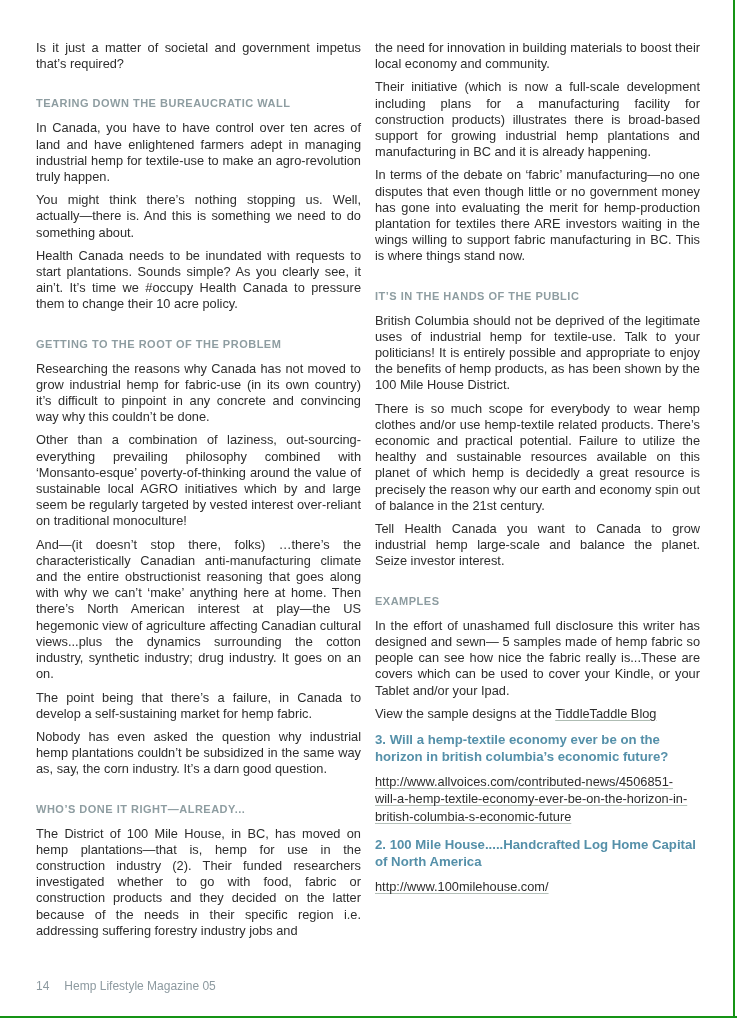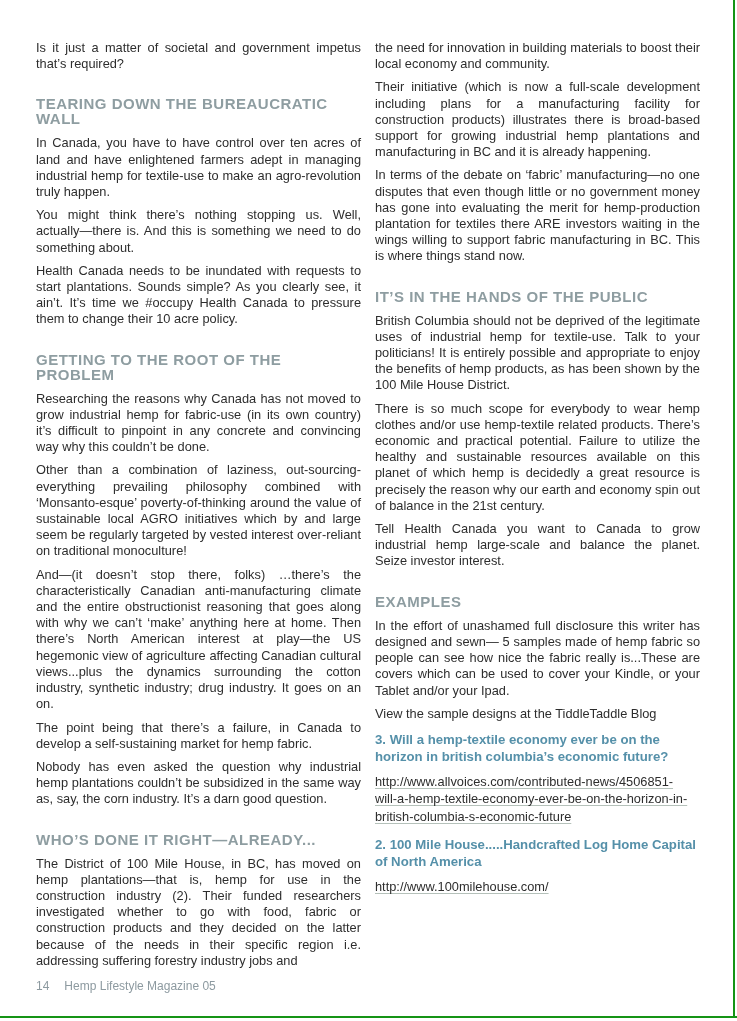--- a/index.html
+++ b/index.html
@@ -21,33 +21,34 @@
   .col { flex: 1; min-width: 0; }
   p.body {
     margin: 0 0 7px 0;
     font-size: 12.8px;
     line-height: 16.2px;
     text-align: justify;
     color: var(--body-text, #2d2d2d);
   }
   h2.section {
     margin: 24px 0 9px 0;
-    font-size: 15px;
+    font-size: 11px;
     line-height: 15px;
     font-weight: bold;
     letter-spacing: 0.5px;
     color: var(--heading, #8e9da1);
   }
   .view-line {
     margin: 2px 0 9px 0;
     font-size: 12.8px;
     line-height: 16.2px;
     color: var(--body-text, #2d2d2d);
   }
   .inline-link {
+    text-decoration: underline;
     text-decoration-color: #aebcb3;
     text-underline-offset: 2px;
     cursor: pointer;
   }
   h3.link-title {
     margin: 3px 0 8px 0;
     font-size: 13.2px;
     line-height: 17px;
     font-weight: bold;
     color: var(--link-heading, #5590a9);

